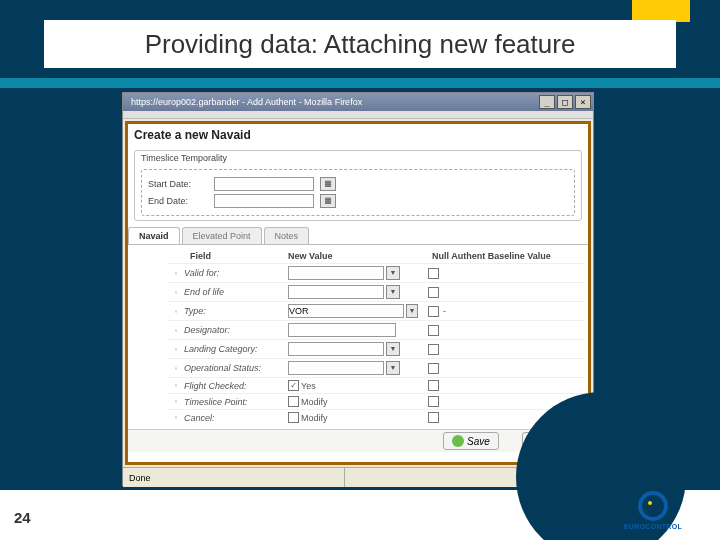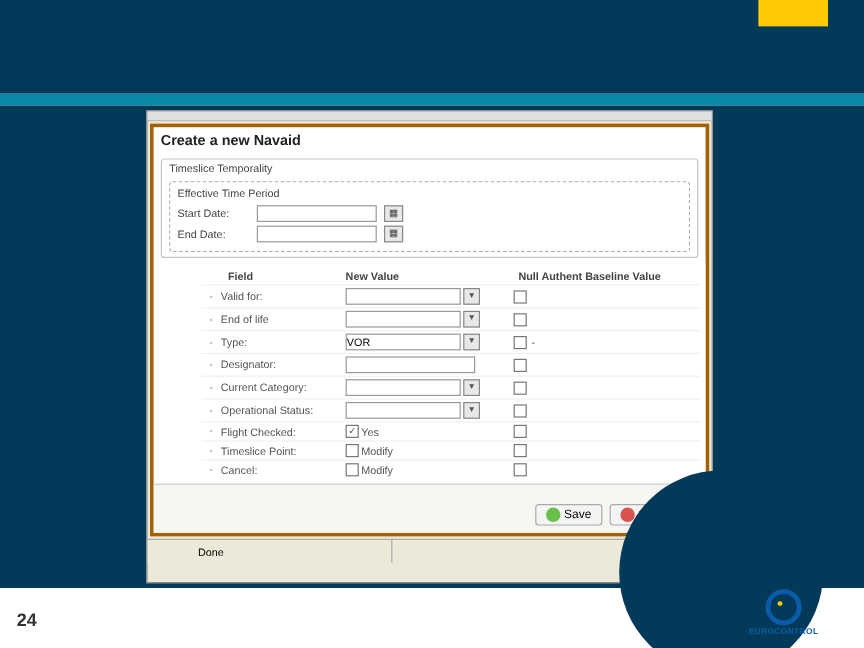--- a/index.html
+++ b/index.html
@@ -27,74 +27,87 @@
   .tabs { display: flex; margin-top: 6px; font-size: 9px; border-bottom: 1px solid #bbb; }
   .tab { padding: 3px 10px; border: 1px solid #bbb; border-bottom: none; background: #eee; margin-right: 2px; color: #777; border-radius: 3px 3px 0 0; }
   .tab.active { background: #fff; color: #333; font-weight: bold; }
   .tabbody { background: #fff; padding: 4px; margin-left: 36px; }
   .thead { display: flex; font-size: 9px; font-weight: bold; color: #444; padding: 2px 0; }
   .col1 { width: 120px; padding-left: 22px; }
   .col2 { width: 144px; }
   .col3 { flex: 1; }
   .frow { display: flex; align-items: center; font-size: 9px; color: #555; padding: 2px 0; border-top: 1px solid #f0f0f0; }
   .ic { width: 16px; text-align: center; color: #888; font-size: 8px; }
-  .fname { width: 104px; }
+  .fname { width: 104px; font-style: italic; }
   .fval  { width: 130px; display: flex; align-items: center; gap: 2px; }
   .fnull { flex: 1; display: flex; align-items: center; gap: 4px; padding-left: 10px; }
   .txt { height: 14px; border: 1px solid #999; background: #fff; font-size: 9px; }
   .dropbtn { width: 14px; height: 14px; border: 1px solid #888; background: #e8e8e8; font-size: 7px; line-height: 12px; text-align: center; }
   .cb { width: 11px; height: 11px; border: 1px solid #777; background: #fff; font-size: 8px; line-height: 9px; text-align: center; }
-  .actbar { display: flex; justify-content: flex-end; gap: 6px; padding: 16px; border-top: 1px solid #ccc; background: #f5f5f2; }
+  .actbar { display: flex; justify-content: flex-end; gap: 23px; padding: 2px; border-top: 1px solid #ccc; background: #f5f5f2; font-style: italic; }
   .btn { display: flex; align-items: center; gap: 3px; padding: 2px 8px; font-size: 10px; border: 1px solid #aaa; background: #f4f4f4; border-radius: 3px; }
   .btn .gi { width: 12px; height: 12px; border-radius: 50%; display: inline-block; }
   .gi.ok { background: #6abf4b; }
   .gi.no { background: #d9534f; }
   .statusbar { height: 20px; background: #ece9d8; border-top: 1px solid #aaa; font-size: 9px; display: flex; align-items: center; }
-  .statusbar .cell { flex: 1; border-right: 1px solid #aaa; padding: 0 6px; height: 100%; display: flex; align-items: center; margin-left: 36px; }
+  .statusbar .cell { flex: 1; border-right: 1px solid #aaa; padding: 0 6px; height: 100%; display: flex; align-items: center; }
   .statusbar .cell:last-child { flex: 0 0 26px; border-right: none; }
   .footerwhite { position: absolute; bottom: 0; left: 0; width: 720px; height: 32px; background: #fff; }
   .arc { position: absolute; right: 34px; bottom: -22px; width: 170px; height: 170px; background: #033a5a; border-radius: 50%; }
   .pagenum { position: absolute; left: 14px; bottom: 14px; font-size: 15px; font-weight: bold; color: #333; }
   .eclogo { position: absolute; right: 38px; bottom: 10px; text-align: center; }
   .eclogo .ring { width: 30px; height: 30px; border: 4px solid #0b5ca8; border-radius: 50%; margin: 0 auto 2px; position: relative; }
   .eclogo .ring::after { content: ""; position: absolute; left: 6px; top: 6px; width: 4px; height: 4px; border-radius: 50%; background: #ffcb05; }
   .eclogo .word { font-size: 7px; color: #0b5ca8; font-weight: bold; letter-spacing: 0.3px; }
 </style>
 </head>
 <body>
 
 <div class="topbar">
   <div class="accent"></div>
+  <div class="title-band">
+    <h1>Providing data: Attaching new feature</h1>
+  </div>
 </div>
 <div class="midband"></div>
 
 <div class="navyzone">
   <div class="window">
+    <div class="win-titlebar">
+      <div class="ttxt">https://europ002.garbander - Add Authent - Mozilla Firefox</div>
+      <div class="win-btn">_</div>
+      <div class="win-btn">□</div>
+      <div class="win-btn">×</div>
+    </div>
     <div class="browser-bar"></div>
 
     <div class="page-area">
       <div class="page-head">Create a new Navaid</div>
 
       <div class="fieldset">
         <div class="fs-label">Timeslice Temporality</div>
         <div class="dashed">
-          <div class="fs-label" style="padding:0 0 2px 0;">Effective Time Period</div>
           <div class="row">
             <label>Start Date:</label>
             <input class="dateinput" style="">
             <div class="calbtn">▦</div>
           </div>
           <div class="row">
             <label>End Date:</label>
             <input class="dateinput" style="">
             <div class="calbtn">▦</div>
           </div>
         </div>
       </div>
 
+      <div class="tabs">
+        <div class="tab active">Navaid</div>
+        <div class="tab">Elevated Point</div>
+        <div class="tab">Notes</div>
+      </div>
 
       <div class="tabbody">
         <div class="thead">
           <div class="col1">Field</div>
           <div class="col2">New Value</div>
           <div class="col3">Null Authent Baseline Value</div>
         </div>
         <div id="rows">
             <div class="frow">
               <div class="ic">◦</div>
@@ -117,42 +130,42 @@
               </div>
               <div class="fnull">
                 <div class="cb"></div>
                 <span></span>
               </div>
             </div>
             <div class="frow">
               <div class="ic">◦</div>
               <div class="fname">Type:</div>
               <div class="fval">
-                <input class="txt" style="width: 96px;" value="VOR">
+                <input class="txt" style="width: 116px;" value="VOR">
                 <div class="dropbtn">▼</div>
               </div>
               <div class="fnull">
                 <div class="cb"></div>
                 <span>-</span>
               </div>
             </div>
             <div class="frow">
               <div class="ic">◦</div>
               <div class="fname">Designator:</div>
               <div class="fval">
                 <input class="txt" style="width: 108px;" value="">
               </div>
               <div class="fnull">
                 <div class="cb"></div>
                 <span></span>
               </div>
             </div>
             <div class="frow">
               <div class="ic">◦</div>
-              <div class="fname">Current Category:</div>
+              <div class="fname">Landing Category:</div>
               <div class="fval">
                 <input class="txt" style="width: 96px;" value="">
                 <div class="dropbtn">▼</div>
               </div>
               <div class="fnull">
                 <div class="cb"></div>
                 <span></span>
               </div>
             </div>
             <div class="frow">

